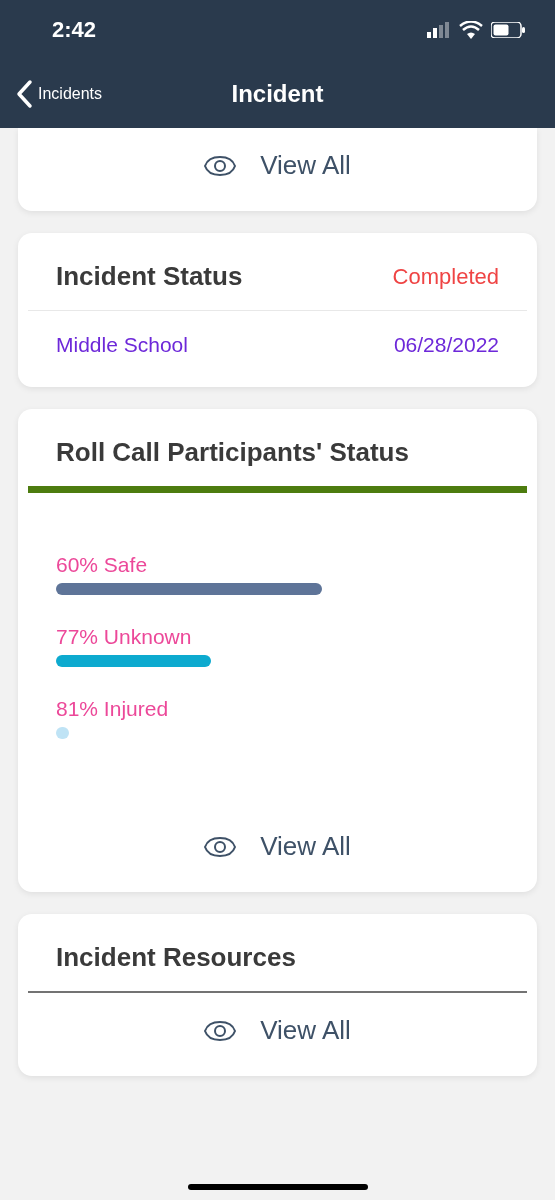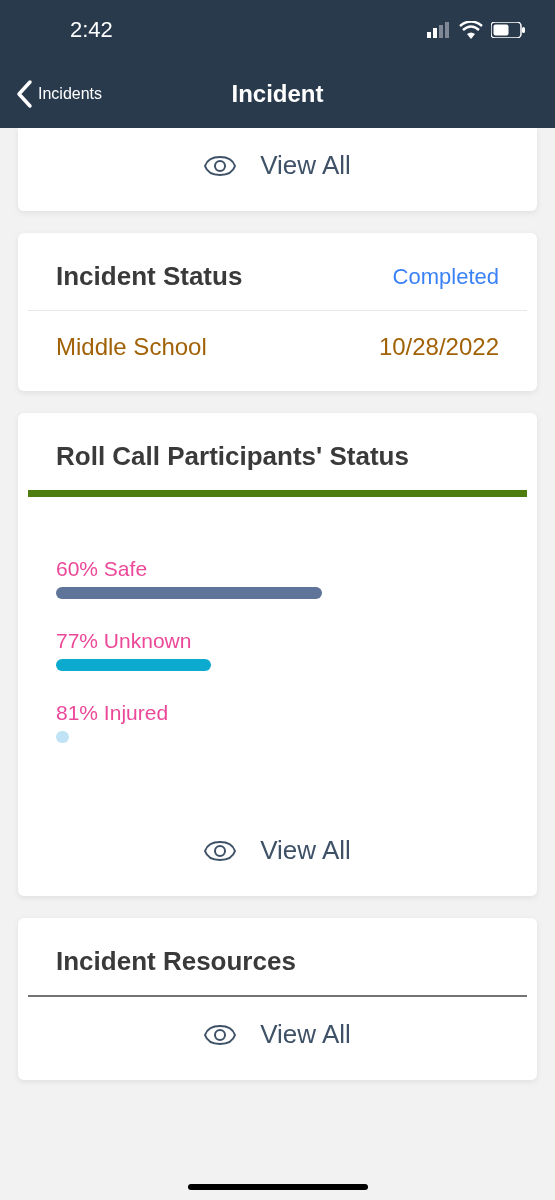--- a/index.html
+++ b/index.html
@@ -7,41 +7,41 @@
     
     .status-bar {
       height: 60px;
       background: #2a3a4d;
       color: #fff;
       display: flex;
       justify-content: space-between;
       align-items: center;
       padding: 0 30px;
     }
-    .status-time { font-size: 22px; font-weight: 400; margin-left: 40px; }
+    .status-time { font-size: 22px; font-weight: 700; margin-left: 22px; }
     .status-icons { display: flex; align-items: center; gap: 8px; }
     
     .nav-bar {
       height: 68px;
       background: #2a3a4d;
       color: #fff;
       display: flex;
       align-items: center;
       padding: 0 14px;
       position: relative;
     }
     .back-button { display: flex; align-items: center; gap: 2px; cursor: pointer; }
     .back-text { font-size: 16px; font-weight: 400; }
     .nav-title { position: absolute; left: 50%; transform: translateX(-50%); font-size: 24px; font-weight: 600; }
     
     .content { padding: 0 18px; background: #f2f2f2; height: calc(1200px - 128px); overflow: hidden; }
     
     .card {
       background: #fff;
-      border-radius: 6px;
+      border-radius: 14px;
       margin-top: 22px;
       box-shadow: 0 2px 6px rgba(0,0,0,0.08);
       padding: 0;
     }
     .card.first { margin-top: 0; border-top-left-radius: 0; border-top-right-radius: 0; }
     
     .view-all-row {
       display: flex;
       align-items: center;
       justify-content: center;
@@ -54,28 +54,28 @@
     
     .card-header {
       display: flex;
       justify-content: space-between;
       align-items: center;
       padding: 28px 28px 18px;
       border-bottom: 1px solid #e8e8e8;
       margin: 0 10px;
     }
     .card-title { font-size: 26px; font-weight: 700; color: #3a3a3a; }
-    .card-status { font-size: 22px; color: #3b82f6; }
+    .card-status { font-size: 22px; color: #ef4444; }
     
     .card-body-row {
       display: flex;
       justify-content: space-between;
       padding: 22px 38px 30px;
     }
-    .body-text { font-size: 24px; color: #a16207; }
+    .body-text { font-size: 21px; color: #6d28d9; }
     
     .progress-section { padding: 60px 38px 40px; }
     .progress-item { margin-bottom: 30px; }
     .progress-label { font-size: 21px; color: #ec4899; margin-bottom: 6px; }
     .progress-bar-container { height: 12px; width: 100%; }
     .progress-bar {
       height: 12px;
       border-radius: 6px;
     }
     .bar-safe { background: #5e7498; }
@@ -152,21 +152,21 @@
     </div>
   </div>
 
   <div class="card">
     <div class="card-header">
       <div class="card-title">Incident Status</div>
       <div class="card-status">Completed</div>
     </div>
     <div class="card-body-row">
       <div class="body-text">Middle School</div>
-      <div class="body-text">10/28/2022</div>
+      <div class="body-text">06/28/2022</div>
     </div>
   </div>
 
   <div class="card">
     <div class="card-header" style="border-bottom:7px solid #4d7c0f;">
       <div class="card-title">Roll Call Participants' Status</div>
     </div>
     <div class="progress-section" id="roll-call-bars">
         <div class="progress-item">
           <div class="progress-label">60% Safe</div>

